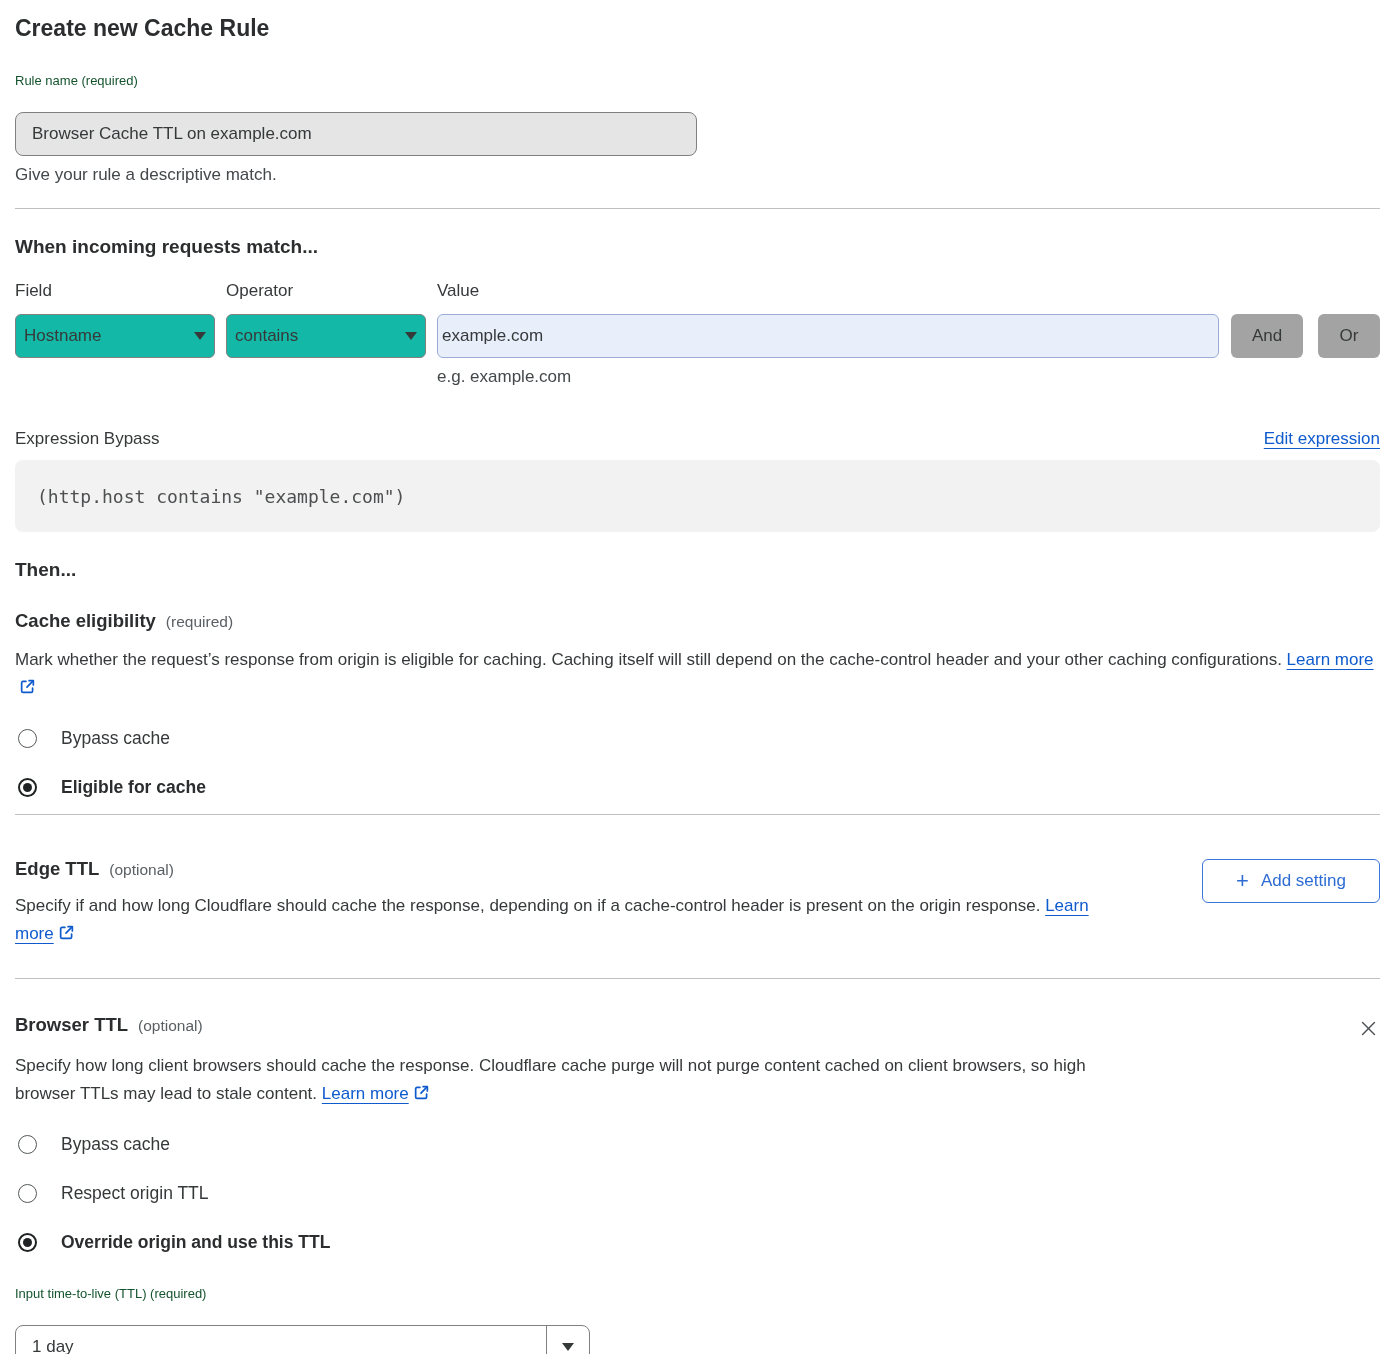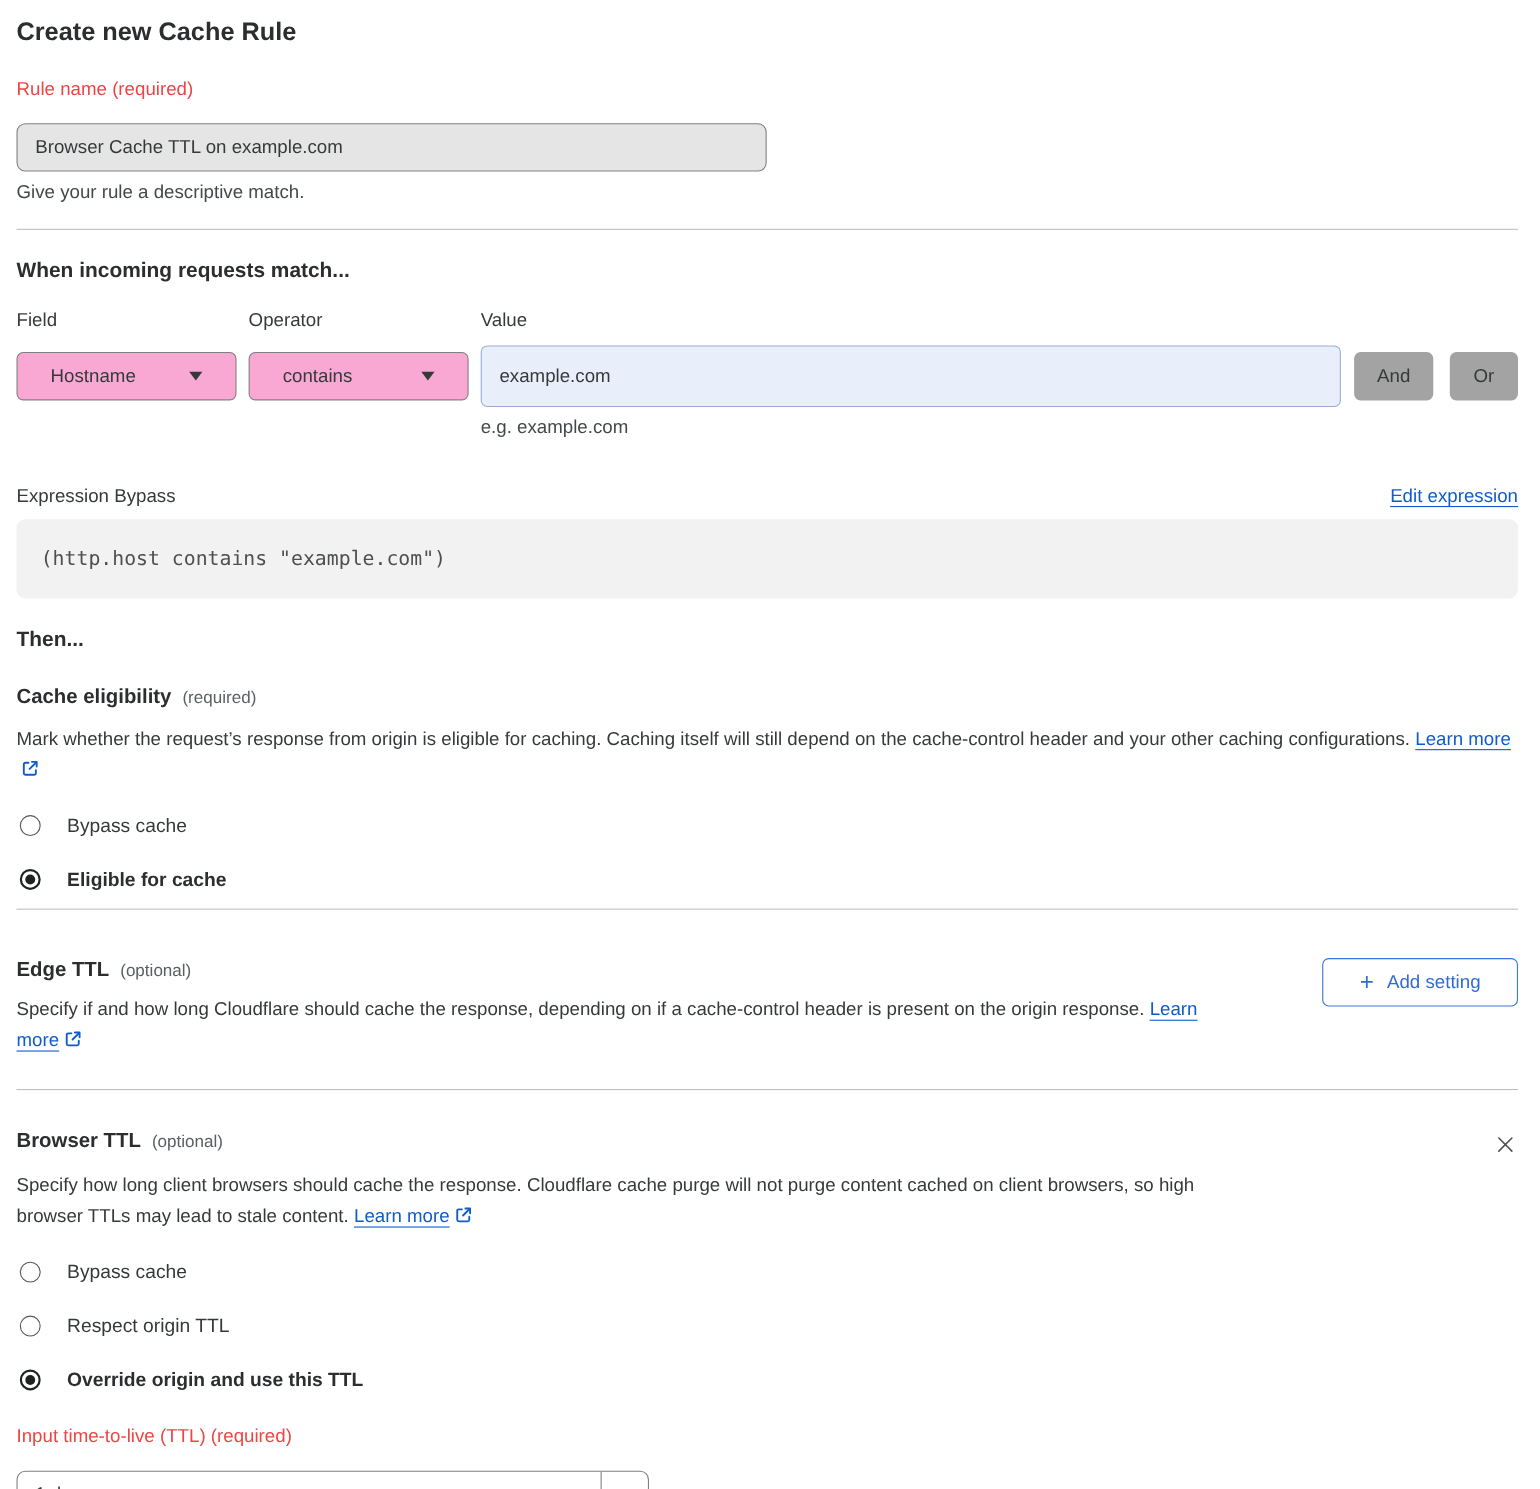--- a/index.html
+++ b/index.html
@@ -12,23 +12,23 @@
     color: #36393a;
     overflow: hidden;
   }
   .page-title {
     font-size: 23px;
     font-weight: 700;
     color: #2b2d2e;
     line-height: 28px;
   }
   .field-label {
-    font-size: 17px;
+    font-size: 13px;
     line-height: 22px;
-    color: #ef4444;
+    color: #14532d;
     margin-top: 28px;
   }
   .text-input {
     display: block;
     margin-top: 20px;
     width: 682px;
     height: 44px;
     border: 1px solid #80807f;
     border-radius: 8px;
     padding: 0 16px;
@@ -70,43 +70,43 @@
   .match-controls {
     display: flex;
     margin-top: 12px;
     align-items: center;
   }
   .select-box {
     width: 200px;
     height: 44px;
     border: 1px solid #80807f;
     border-radius: 6px;
-    background: #f9a8d4;
+    background: #14b8a6;
     display: flex;
     align-items: center;
     justify-content: space-between;
-    padding: 0 30px;
+    padding: 0 8px;
     font-size: 17px;
     color: #36393a;
     cursor: pointer;
     margin-right: 11px;
   }
   .caret {
     width: 0; height: 0;
     border-left: 6px solid transparent;
     border-right: 6px solid transparent;
     border-top: 8px solid #36393a;
   }
   .value-input {
     flex: 1;
-    height: 56px;
+    height: 44px;
     border: 1px solid #9aacd4;
     border-radius: 6px;
     background: #e9eefb;
-    padding: 0 16px;
+    padding: 0 4px;
     font-size: 17px;
     font-family: "Liberation Sans", sans-serif;
     color: #36393a;
     outline: none;
   }
   .gray-btn {
     height: 44px;
     border: none;
     border-radius: 6px;
     background: #a3a3a3;

